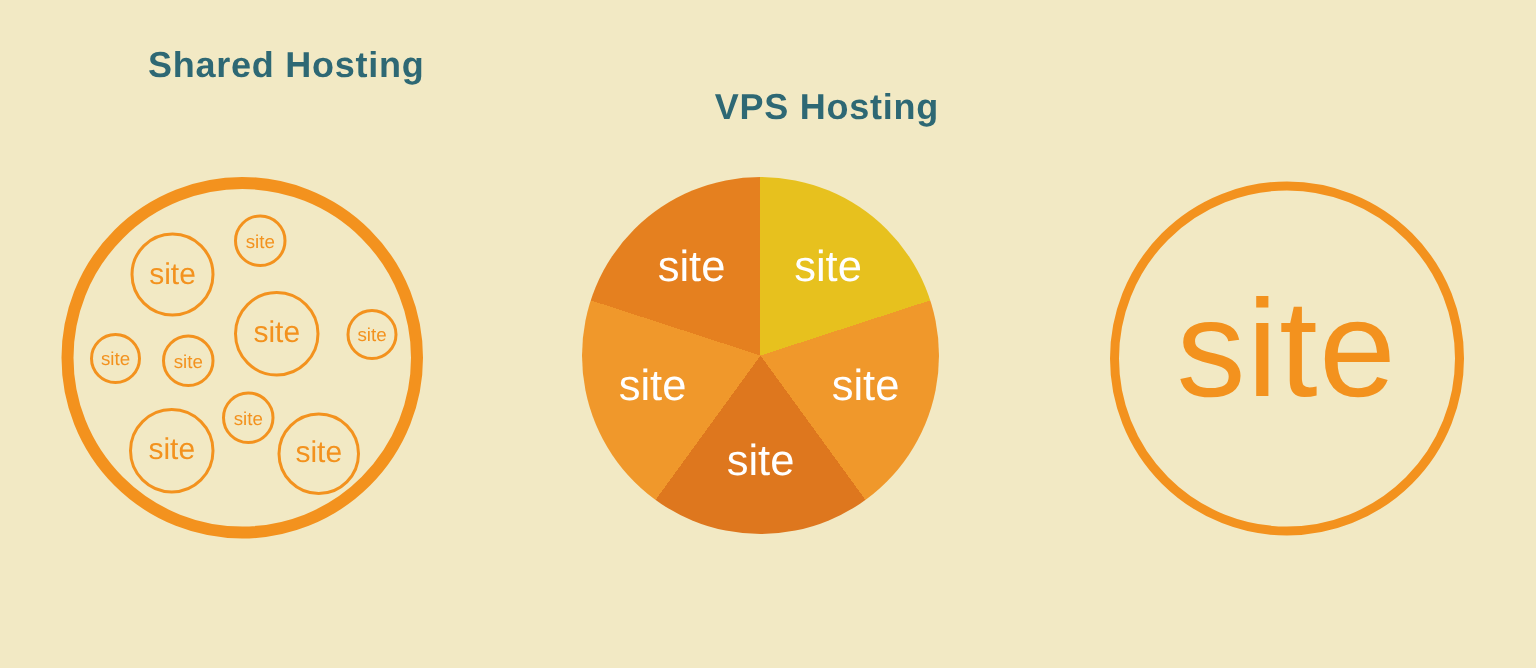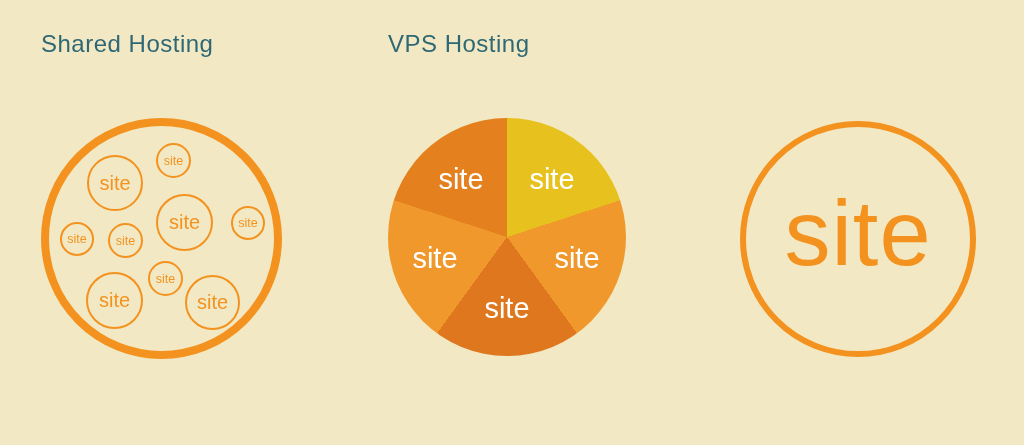--- a/index.html
+++ b/index.html
@@ -12,27 +12,27 @@
     width: 1024px;
     height: 445px;
     background: var(--bg, #F2E9C4);
     overflow: hidden;
   }
   .heading {
     position: absolute;
     top: 30px;
     margin: 0;
     font-size: 24px;
-    font-weight: normal;
+    font-weight: bold;
     letter-spacing: 0.5px;
     color: var(--heading, #2E6874);
-    text-align: left;
+    text-align: right;
   }
   .heading.h-shared    { left: 41px;  width: 242px; }
-  .heading.h-vps       { left: 388px; width: 238px; }
+  .heading.h-vps       { left: 388px; width: 238px; margin-top: 28px; }
   .heading.h-dedicated { left: 735px; width: 246px; }
 
   
   .shared-outer {
     position: absolute;
     left: 41px; top: 118px;
     width: 241px; height: 241px;
     box-sizing: border-box;
     border: 8px solid var(--orange, #F3921E);
     border-radius: 50%;

